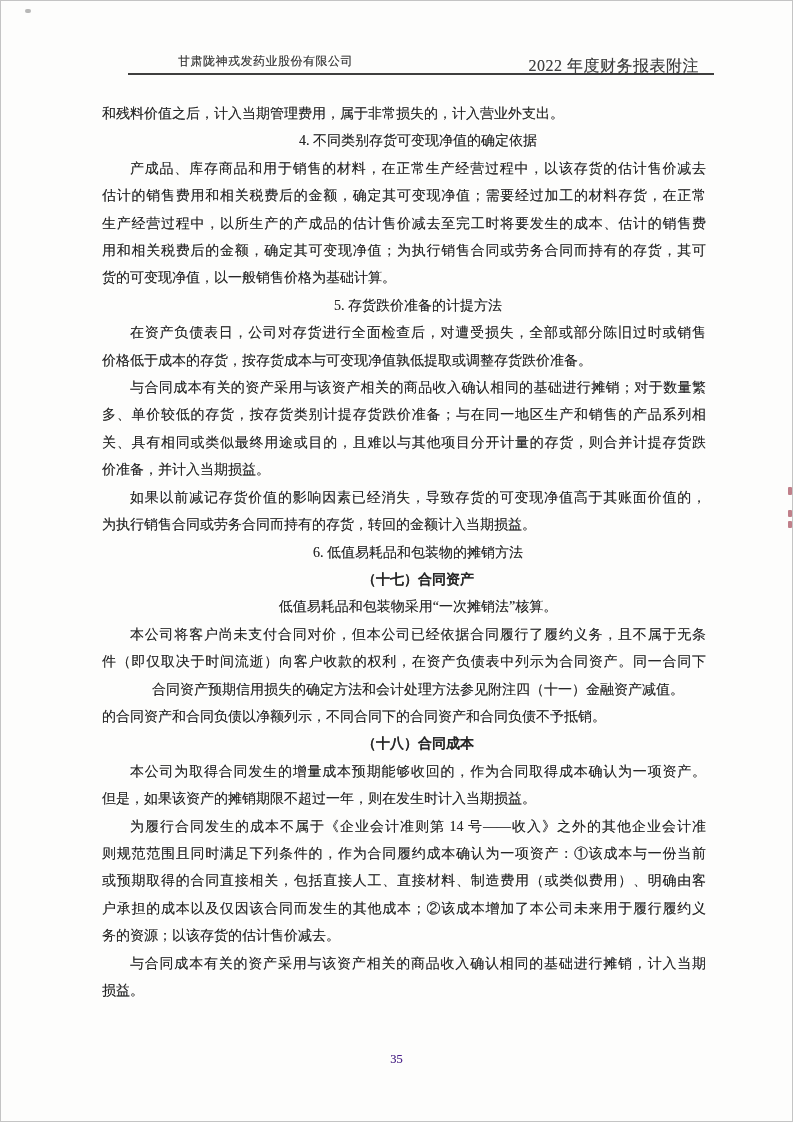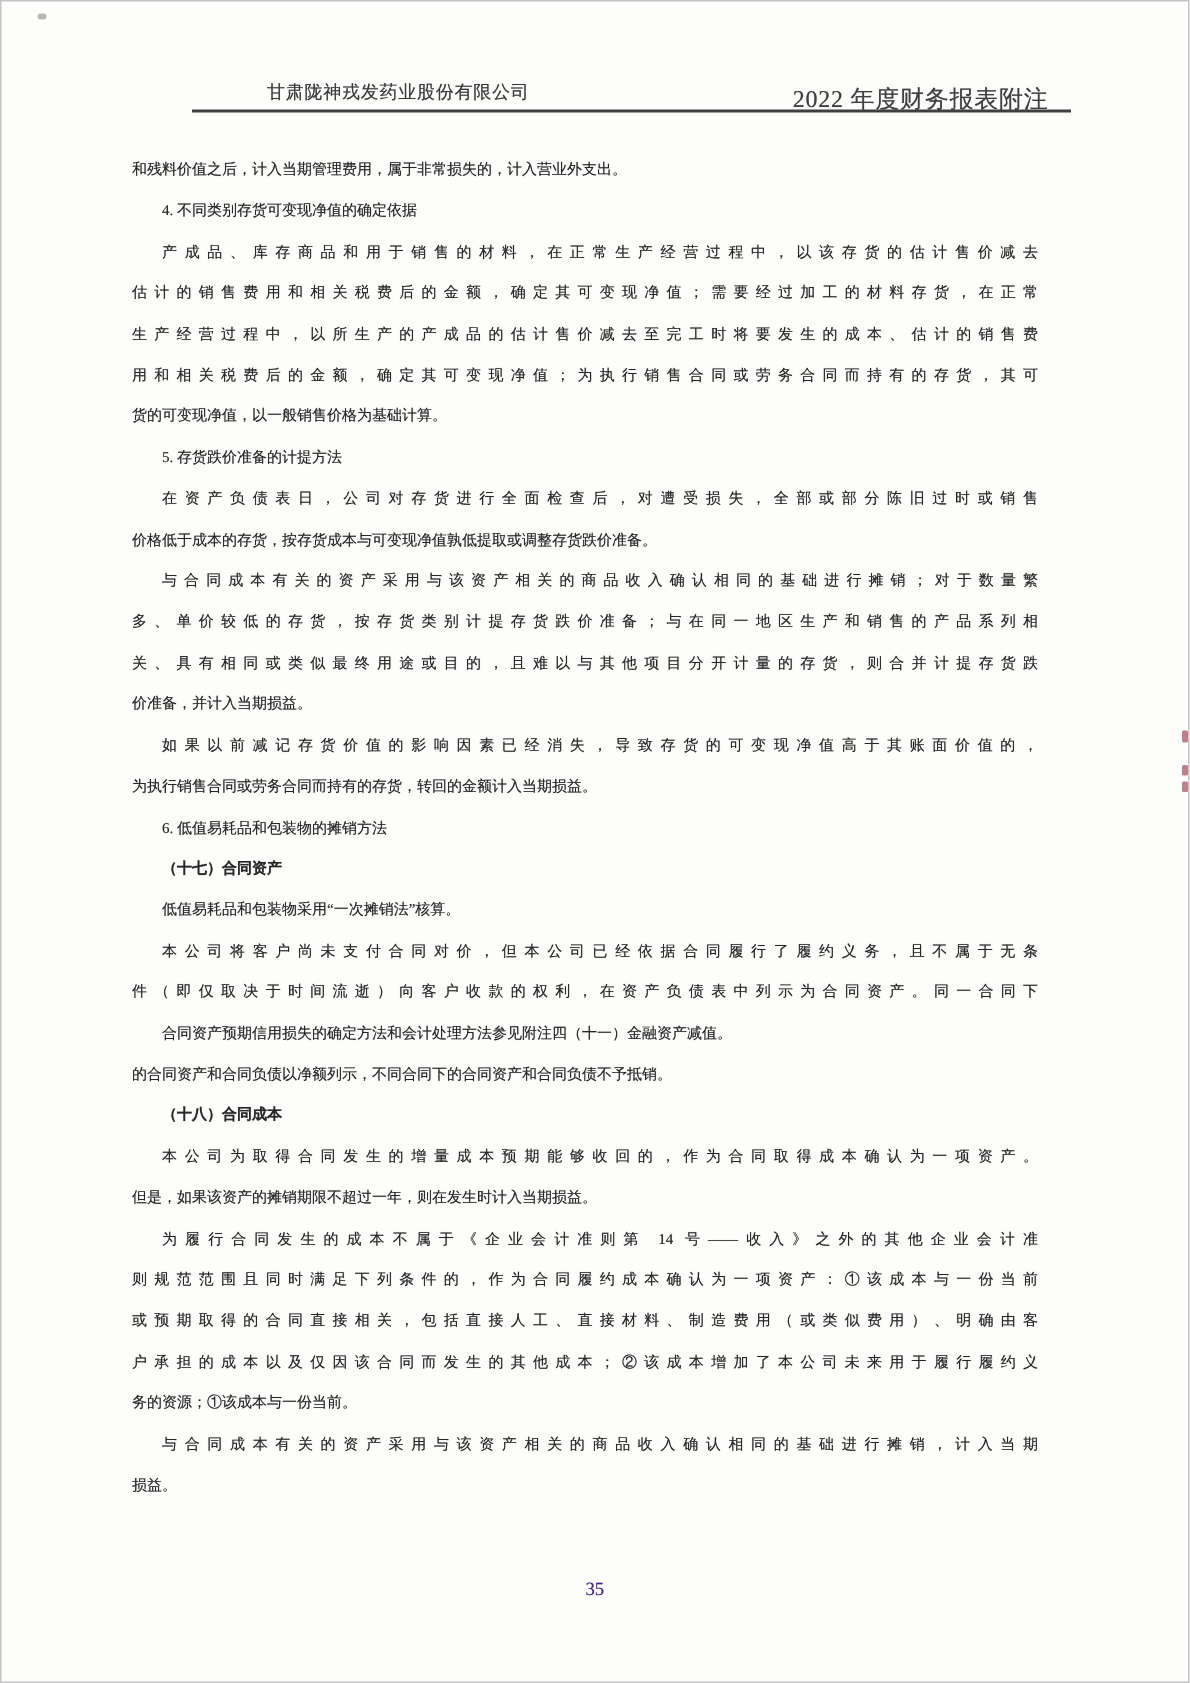--- a/index.html
+++ b/index.html
@@ -27,26 +27,26 @@
     font-size:16px;letter-spacing:.5px;color:#404040;
     text-shadow:0 0 .5px rgba(60,60,60,.55);
     white-space:nowrap;
   }
   .hdr-rule{
     position:absolute;left:127px;top:72px;
     width:586px;height:2px;background:#3f3f3f;
   }
   
   .body{
-    position:absolute;left:87px;top:99px;width:604px;
-    font-size:10px;line-height:27.4px;
+    position:absolute;left:101px;top:99px;width:604px;
+    font-size:14px;line-height:27.4px;
     text-shadow:0 0 .5px rgba(35,35,35,.5);
   }
   .line{white-space:normal;}
-  .line.indent{padding-left:2em;}
+  .line.indent{padding-left:2em;text-align:center;}
   .line.bold{font-weight:bold;}
   .line.justify{
     text-align:justify;
     text-align-last:justify;
     text-justify:inter-character;
   }
   
   .pageno{
     position:absolute;left:0;top:1051px;width:100%;
     text-align:center;font-size:12.5px;color:#4c1d95;
@@ -97,21 +97,21 @@
       <div class="line justify">件（即仅取决于时间流逝）向客户收款的权利，在资产负债表中列示为合同资产。同一合同下</div>
       <div class="line indent">合同资产预期信用损失的确定方法和会计处理方法参见附注四（十一）金融资产减值。</div>
       <div class="line">的合同资产和合同负债以净额列示，不同合同下的合同资产和合同负债不予抵销。</div>
       <div class="line indent bold">（十八）合同成本</div>
       <div class="line indent justify">本公司为取得合同发生的增量成本预期能够收回的，作为合同取得成本确认为一项资产。</div>
       <div class="line">但是，如果该资产的摊销期限不超过一年，则在发生时计入当期损益。</div>
       <div class="line indent justify">为履行合同发生的成本不属于《企业会计准则第 14 号——收入》之外的其他企业会计准</div>
       <div class="line justify">则规范范围且同时满足下列条件的，作为合同履约成本确认为一项资产：①该成本与一份当前</div>
       <div class="line justify">或预期取得的合同直接相关，包括直接人工、直接材料、制造费用（或类似费用）、明确由客</div>
       <div class="line justify">户承担的成本以及仅因该合同而发生的其他成本；②该成本增加了本公司未来用于履行履约义</div>
-      <div class="line">务的资源；①该成本与一份当前。</div>
+      <div class="line">务的资源；以该存货的估计售价减去。</div>
       <div class="line indent justify">与合同成本有关的资产采用与该资产相关的商品收入确认相同的基础进行摊销，计入当期</div>
       <div class="line">损益。</div>
     </div>
 
   <div class="pageno">35</div>
 
   <div class="scan-mark mark1" style="background: rgb(181, 106, 117);"></div>
   <div class="scan-mark mark2" style="background: rgb(181, 106, 117);"></div>
   <div class="scan-mark mark3" style="background: rgb(181, 106, 117);"></div>
   <div class="corner-speck"></div>

